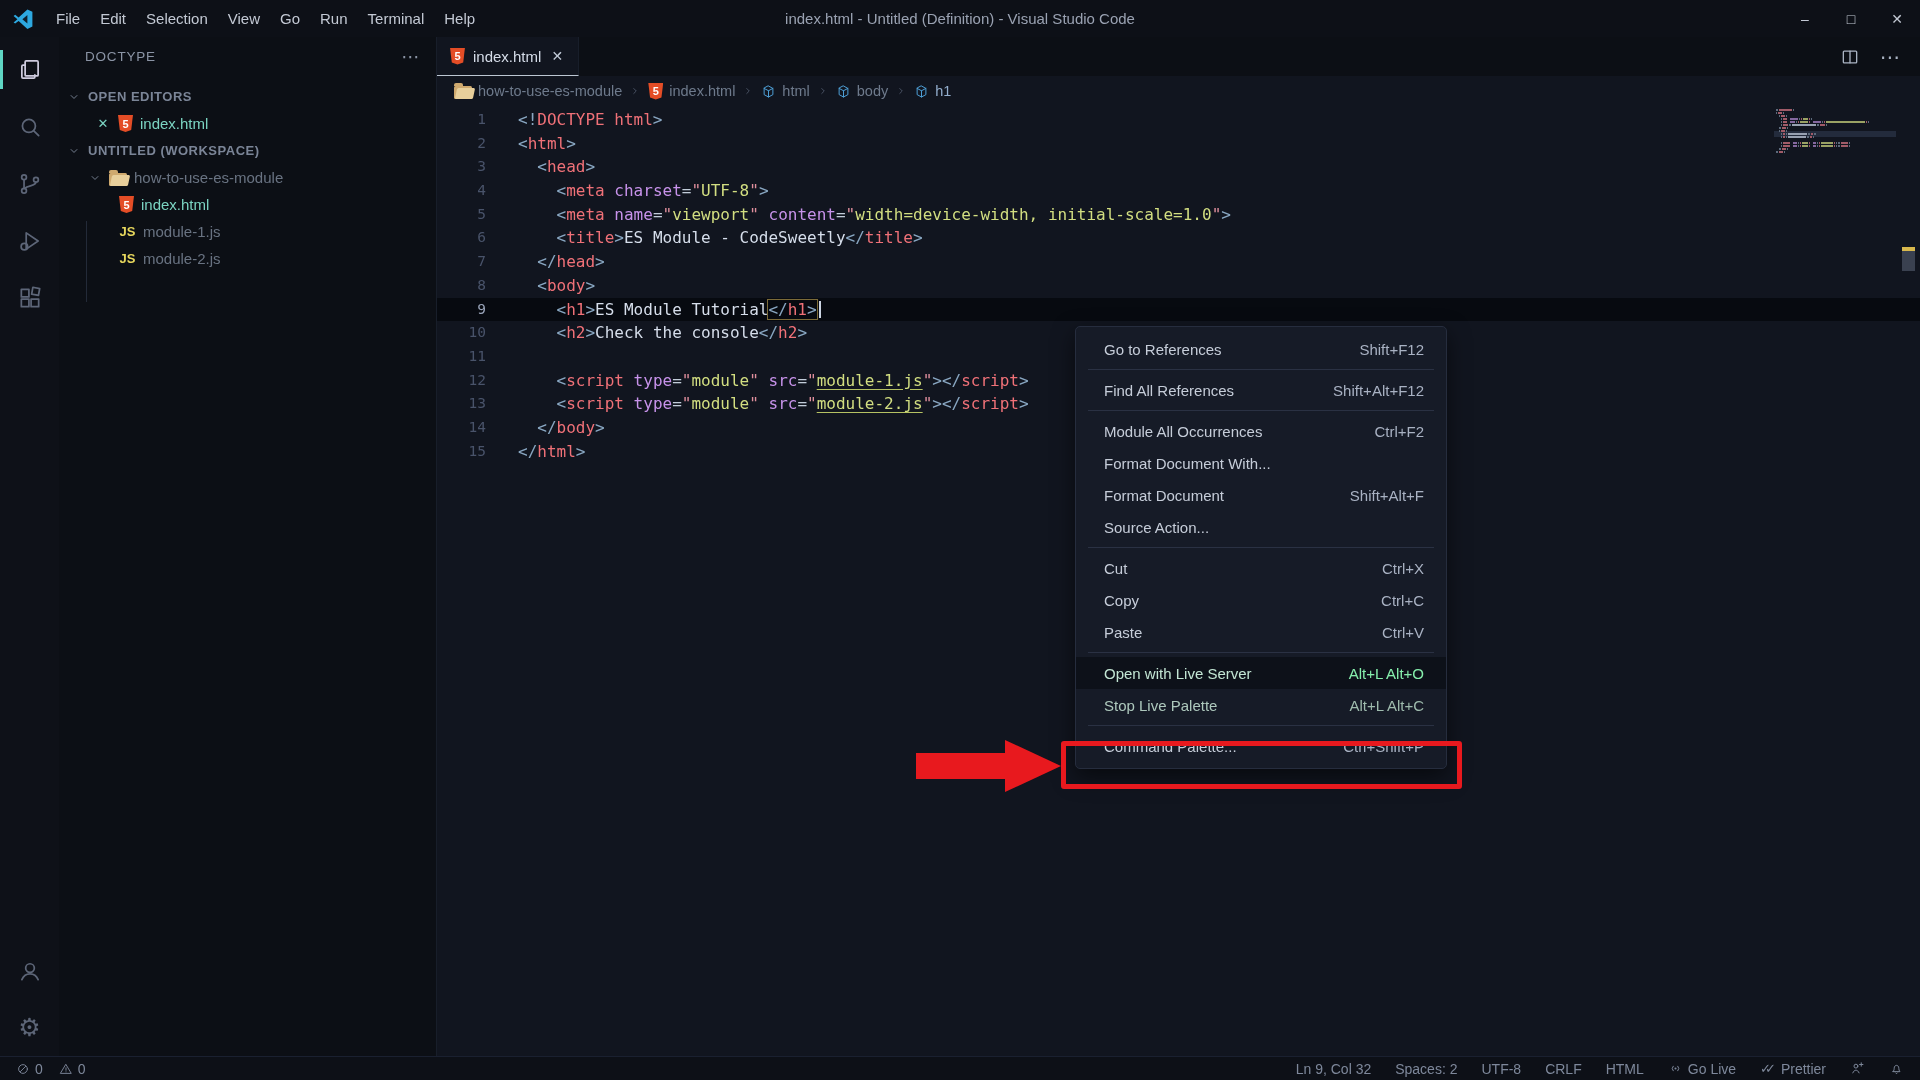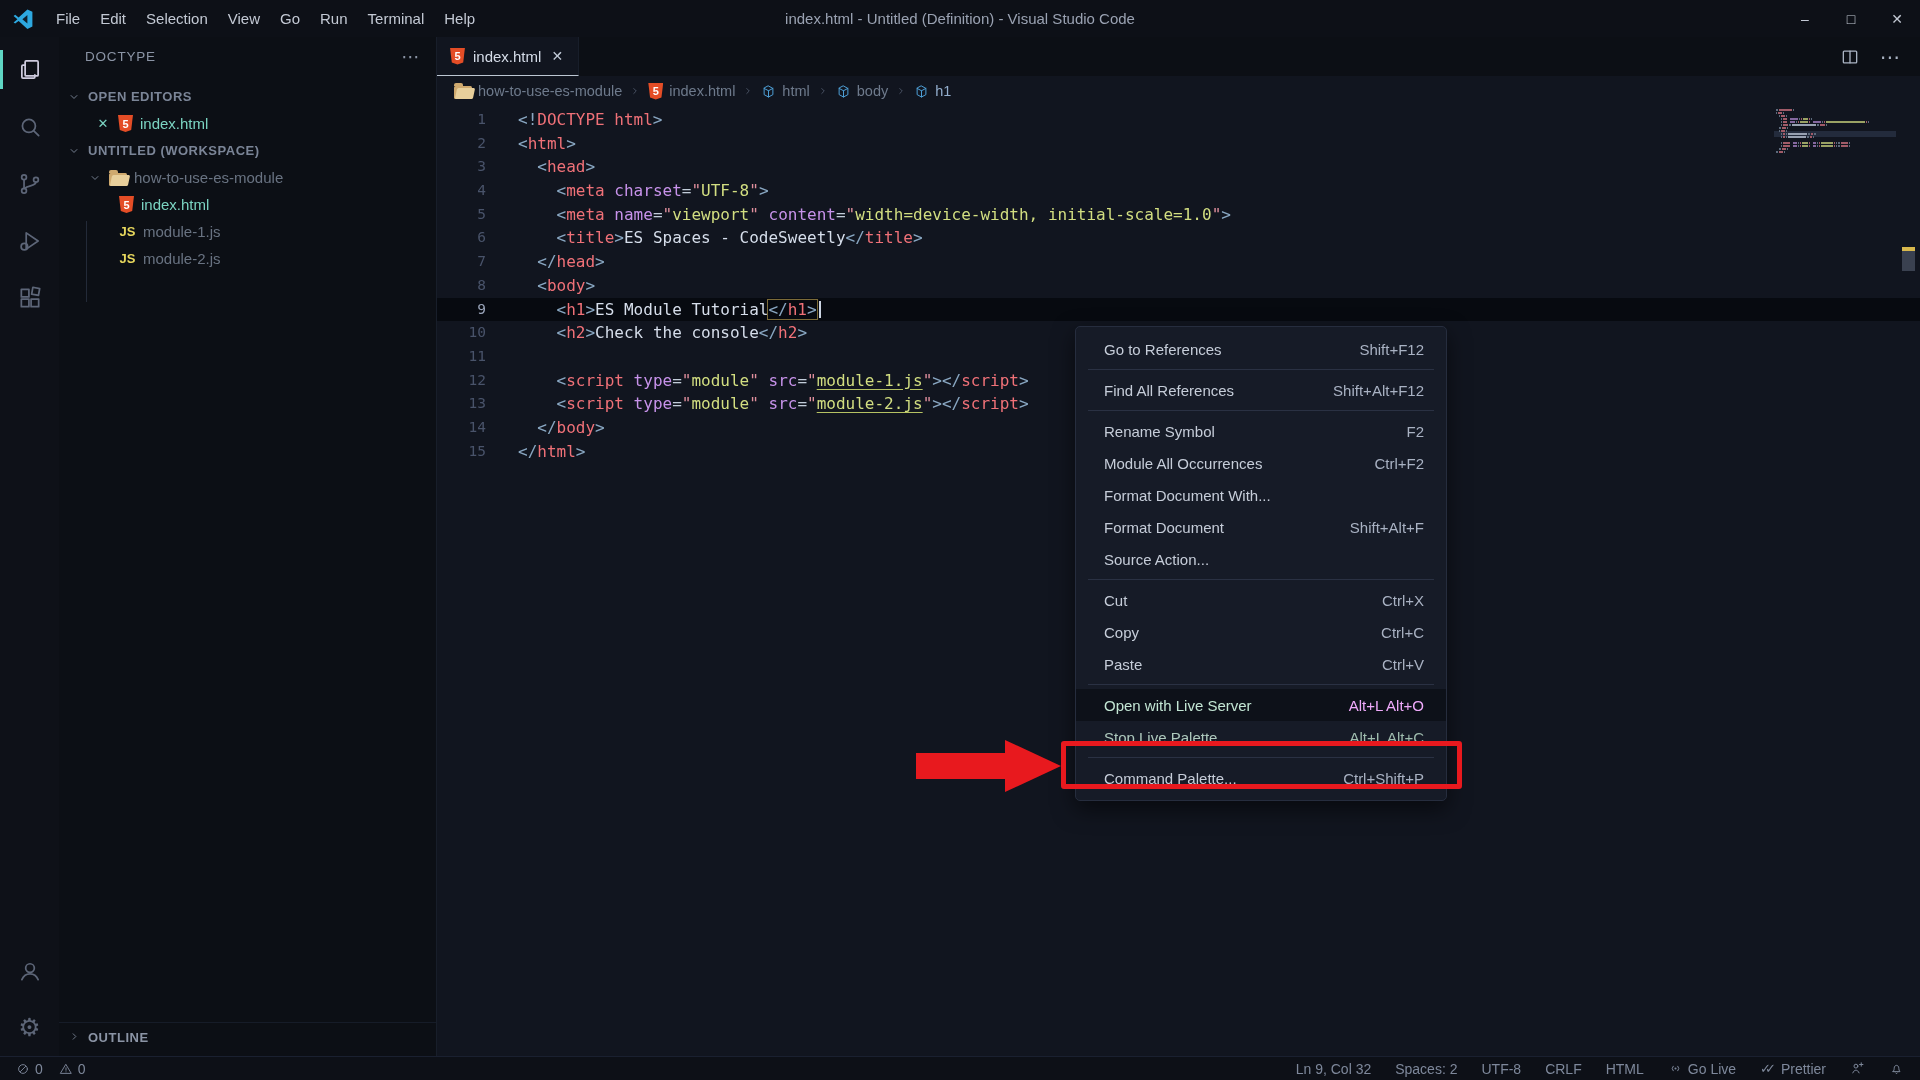--- a/index.html
+++ b/index.html
@@ -87,21 +87,21 @@
   .ov-slider{height:20px;background:#3a4150}
 
   
   .context-menu{position:absolute;left:1075px;top:326px;width:372px;background:#161b27;border:1px solid #262d3e;
     border-radius:5px;box-shadow:0 8px 22px rgba(0,0,0,.55);padding:6px 0;z-index:60;font-size:15px}
   .cm-item{height:32px;display:flex;align-items:center;padding:0 22px 0 28px;color:#c6cdd9}
   .cm-shortcut{margin-left:auto;color:#a9b2c3}
   .cm-sub{margin-left:auto;color:#a9b2c3}
   .cm-sep{height:1px;background:#2a3143;margin:4px 12px}
   .cm-item.live{background:#0d1119;color:#c3e6d4}
-  .cm-item.live .cm-shortcut{color:#f0abfc}
+  .cm-item.live .cm-shortcut{color:#86efac}
   .cm-item.stop{color:#aec9bd}
   .cm-item.stop .cm-shortcut{color:#9fbcae}
 
   
   .red-box{position:absolute;left:1061px;top:741px;width:401px;height:48px;border:5px solid #e8191e;border-radius:3px;z-index:70}
   .arrow-shaft{position:absolute;left:916px;top:753px;width:91px;height:26px;background:#e8191e;z-index:70}
   .arrow-head{position:absolute;left:1005px;top:740px;width:0;height:0;border-top:26px solid transparent;
     border-bottom:26px solid transparent;border-left:56px solid #e8191e;z-index:70}
 
   
@@ -248,28 +248,20 @@
         </div>
         <div class="sb-row" style="padding-left: 60px;">
           <span class="js-badge">JS</span>
           <span class="lbl-dim">module-1.js</span>
         </div>
         <div class="sb-row" style="padding-left: 60px;">
           <span class="js-badge">JS</span>
           <span class="lbl-dim">module-2.js</span>
         </div>
       </div>
-    <div class="outline-row">
-      <span class="chev" id="outline-chev"><span class="icon">
-            <svg width="13" height="13" viewBox="0 0 24 24" fill="none" stroke="currentColor" stroke-width="1.6" stroke-linecap="round" stroke-linejoin="round">
-              <path d="M9.5 7l5 5-5 5"></path>
-            </svg>
-          </span></span>
-      <span>OUTLINE</span>
-    </div>
   </div>
 
   <div class="editor">
     <div class="tabbar">
       <div class="tab">
         <span class="html-badge">5</span>
         <span>index.html</span>
         <span class="close-x">✕</span>
       </div>
       <div class="tab-actions">
@@ -344,21 +336,21 @@
           <span class="bc-current">h1</span>
         </span>
       </div>
     <div class="code-wrap">
       <div class="code-lines">
           <div class="code-row"><span class="ln">1</span><span class="lc"><span class="tk-br">&lt;!</span><span class="tk-tag">DOCTYPE html</span><span class="tk-br">&gt;</span></span></div>
           <div class="code-row"><span class="ln">2</span><span class="lc"><span class="tk-br">&lt;</span><span class="tk-tag">html</span><span class="tk-br">&gt;</span></span></div>
           <div class="code-row"><span class="ln">3</span><span class="lc"><span class="tk-txt">  </span><span class="tk-br">&lt;</span><span class="tk-tag">head</span><span class="tk-br">&gt;</span></span></div>
           <div class="code-row"><span class="ln">4</span><span class="lc"><span class="tk-txt">    </span><span class="tk-br">&lt;</span><span class="tk-tag">meta</span><span class="tk-txt"> </span><span class="tk-attr">charset</span><span class="tk-eq">=</span><span class="tk-q">"</span><span class="tk-str">UTF-8</span><span class="tk-q">"</span><span class="tk-br">&gt;</span></span></div>
           <div class="code-row"><span class="ln">5</span><span class="lc"><span class="tk-txt">    </span><span class="tk-br">&lt;</span><span class="tk-tag">meta</span><span class="tk-txt"> </span><span class="tk-attr">name</span><span class="tk-eq">=</span><span class="tk-q">"</span><span class="tk-str">viewport</span><span class="tk-q">"</span><span class="tk-txt"> </span><span class="tk-attr">content</span><span class="tk-eq">=</span><span class="tk-q">"</span><span class="tk-str">width=device-width, initial-scale=1.0</span><span class="tk-q">"</span><span class="tk-br">&gt;</span></span></div>
-          <div class="code-row"><span class="ln">6</span><span class="lc"><span class="tk-txt">    </span><span class="tk-br">&lt;</span><span class="tk-tag">title</span><span class="tk-br">&gt;</span><span class="tk-txt">ES Spaces - CodeSweetly</span><span class="tk-br">&lt;/</span><span class="tk-tag">title</span><span class="tk-br">&gt;</span></span></div>
+          <div class="code-row"><span class="ln">6</span><span class="lc"><span class="tk-txt">    </span><span class="tk-br">&lt;</span><span class="tk-tag">title</span><span class="tk-br">&gt;</span><span class="tk-txt">ES Module - CodeSweetly</span><span class="tk-br">&lt;/</span><span class="tk-tag">title</span><span class="tk-br">&gt;</span></span></div>
           <div class="code-row"><span class="ln">7</span><span class="lc"><span class="tk-txt">  </span><span class="tk-br">&lt;/</span><span class="tk-tag">head</span><span class="tk-br">&gt;</span></span></div>
           <div class="code-row"><span class="ln">8</span><span class="lc"><span class="tk-txt">  </span><span class="tk-br">&lt;</span><span class="tk-tag">body</span><span class="tk-br">&gt;</span></span></div>
           <div class="code-row active"><span class="ln">9</span><span class="lc"><span class="tk-txt">    </span><span class="tk-br">&lt;</span><span class="tk-tag">h1</span><span class="tk-br">&gt;</span><span class="tk-txt">ES Module Tutorial</span><span class="match"><span class="tk-br">&lt;/</span><span class="tk-tag">h1</span><span class="tk-br">&gt;</span></span><span class="caret"></span></span></div>
           <div class="code-row"><span class="ln">10</span><span class="lc"><span class="tk-txt">    </span><span class="tk-br">&lt;</span><span class="tk-tag">h2</span><span class="tk-br">&gt;</span><span class="tk-txt">Check the console</span><span class="tk-br">&lt;/</span><span class="tk-tag">h2</span><span class="tk-br">&gt;</span></span></div>
           <div class="code-row"><span class="ln">11</span><span class="lc"></span></div>
           <div class="code-row"><span class="ln">12</span><span class="lc"><span class="tk-txt">    </span><span class="tk-br">&lt;</span><span class="tk-tag">script</span><span class="tk-txt"> </span><span class="tk-attr">type</span><span class="tk-eq">=</span><span class="tk-q">"</span><span class="tk-str">module</span><span class="tk-q">"</span><span class="tk-txt"> </span><span class="tk-attr">src</span><span class="tk-eq">=</span><span class="tk-q">"</span><span class="tk-und">module-1.js</span><span class="tk-q">"</span><span class="tk-br">&gt;</span><span class="tk-br">&lt;/</span><span class="tk-tag">script</span><span class="tk-br">&gt;</span></span></div>
           <div class="code-row"><span class="ln">13</span><span class="lc"><span class="tk-txt">    </span><span class="tk-br">&lt;</span><span class="tk-tag">script</span><span class="tk-txt"> </span><span class="tk-attr">type</span><span class="tk-eq">=</span><span class="tk-q">"</span><span class="tk-str">module</span><span class="tk-q">"</span><span class="tk-txt"> </span><span class="tk-attr">src</span><span class="tk-eq">=</span><span class="tk-q">"</span><span class="tk-und">module-2.js</span><span class="tk-q">"</span><span class="tk-br">&gt;</span><span class="tk-br">&lt;/</span><span class="tk-tag">script</span><span class="tk-br">&gt;</span></span></div>
           <div class="code-row"><span class="ln">14</span><span class="lc"><span class="tk-txt">  </span><span class="tk-br">&lt;/</span><span class="tk-tag">body</span><span class="tk-br">&gt;</span></span></div>
           <div class="code-row"><span class="ln">15</span><span class="lc"><span class="tk-br">&lt;/</span><span class="tk-tag">html</span><span class="tk-br">&gt;</span></span></div>
         </div>
@@ -519,24 +511,20 @@
       <span class="cm-label">Go to References</span>
       <span class="cm-shortcut">Shift+F12</span>
     </div>
     <div class="cm-sep"></div>
     <div class="cm-item">
       <span class="cm-label">Find All References</span>
       <span class="cm-shortcut">Shift+Alt+F12</span>
     </div>
     <div class="cm-sep"></div>
     <div class="cm-item">
-      <span class="cm-label">Rename Symbol</span>
-      <span class="cm-shortcut">F2</span>
-    </div>
-    <div class="cm-item">
       <span class="cm-label">Module All Occurrences</span>
       <span class="cm-shortcut">Ctrl+F2</span>
     </div>
     <div class="cm-item">
       <span class="cm-label">Format Document With...</span>
     </div>
     <div class="cm-item">
       <span class="cm-label">Format Document</span>
       <span class="cm-shortcut">Shift+Alt+F</span>
     </div>

